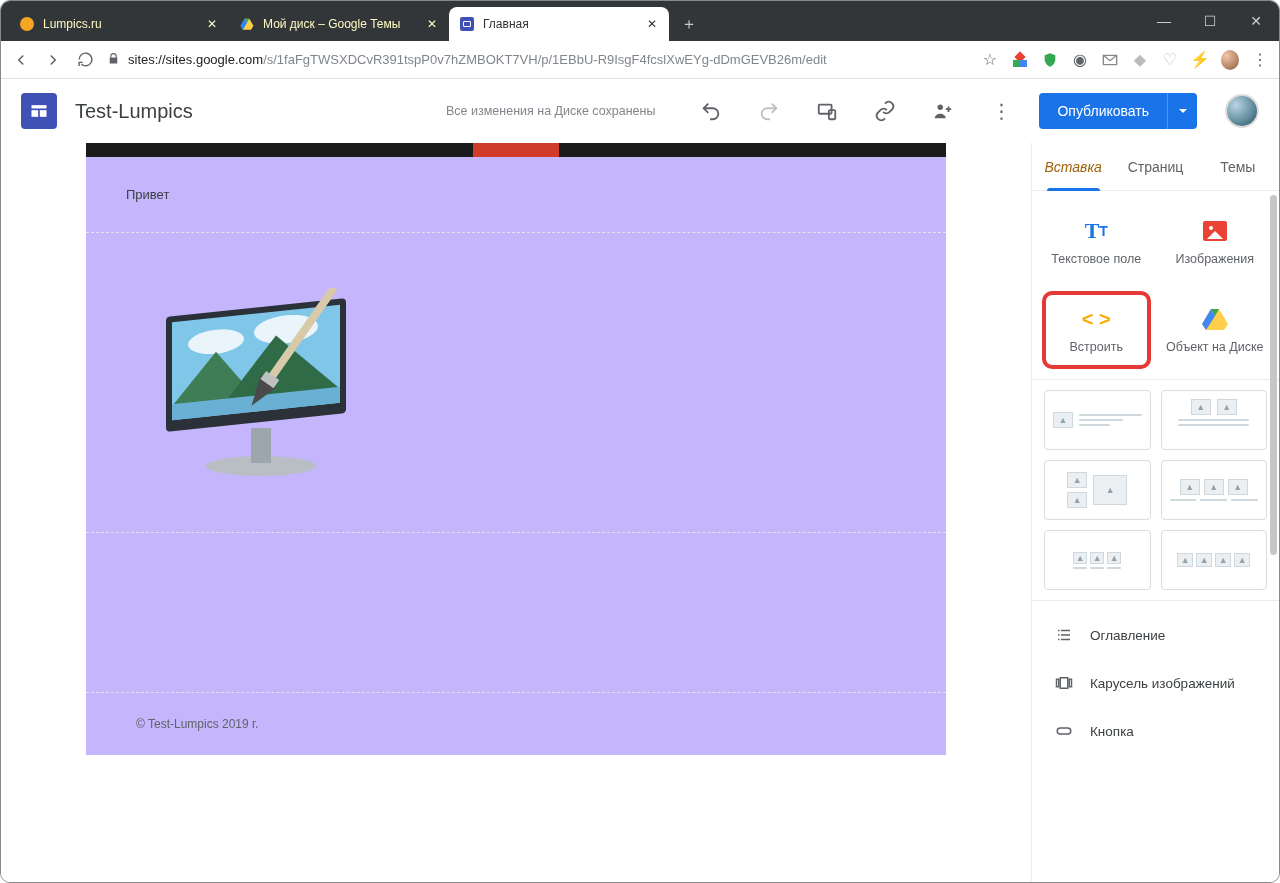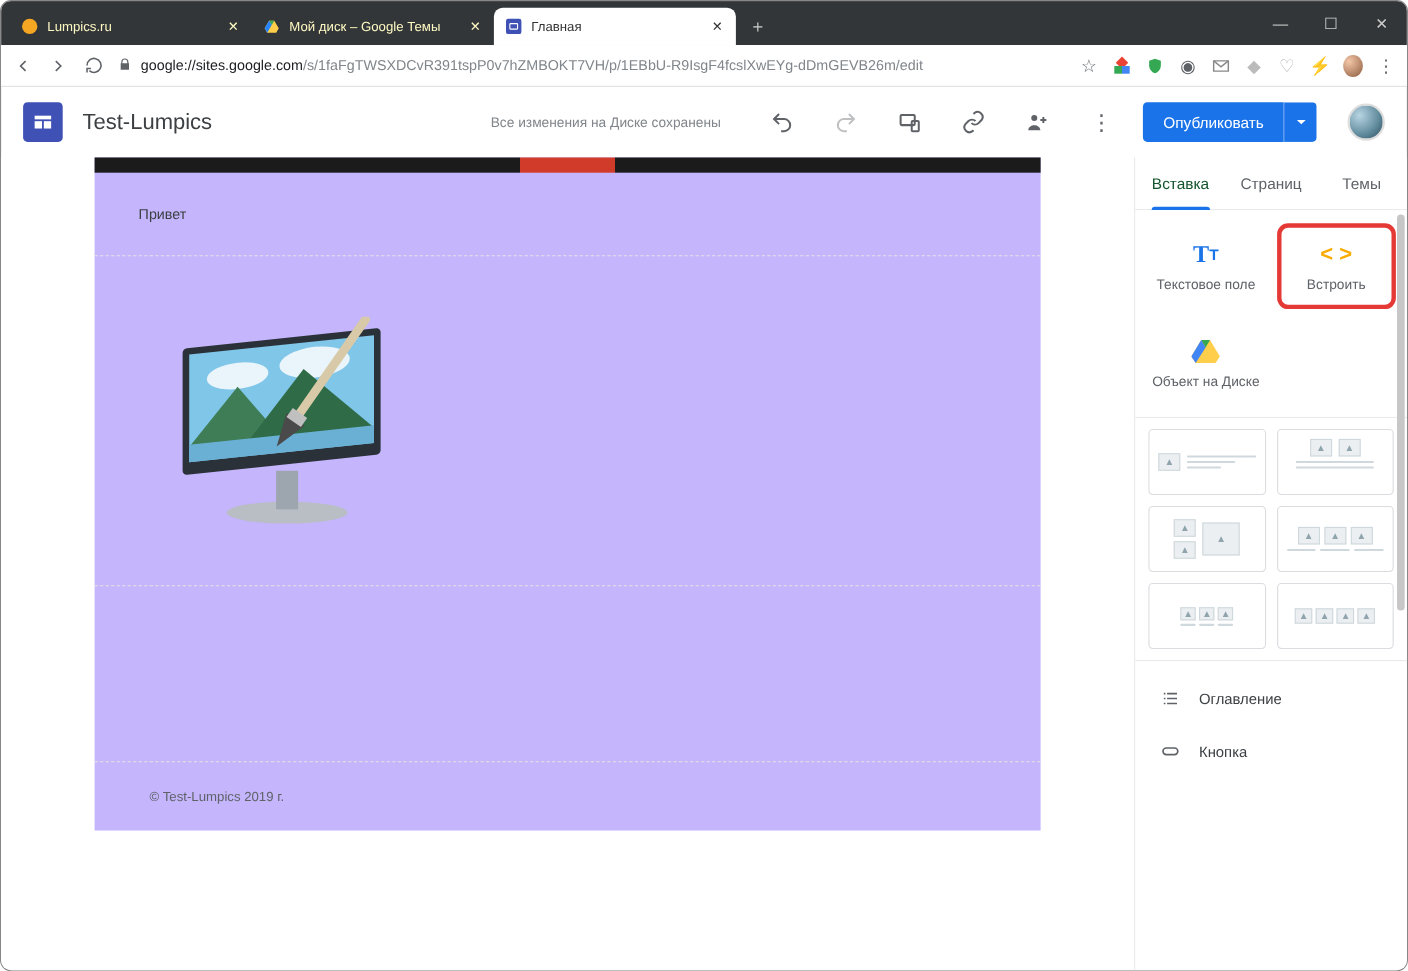--- a/index.html
+++ b/index.html
@@ -49,21 +49,21 @@
 .hero-strip { height:14px; background: linear-gradient(90deg,#1b1b1b 0 45%, #d13b2a 45% 55%, #1b1b1b 55% 100%); }
 .section { padding: 30px 40px; border-bottom:1px dashed #e4e4e4; font-size:13px; color:#3c4043; }
 .section.img-sec { height:300px; display:flex; align-items:center; }
 .monitor-img { width:200px; height:190px; position:relative; margin-left:30px; }
 .footer-sec { padding: 24px 50px; font-size:12px; color:#5f6368; }
 
 
 .right-panel { width:248px; border-left:1px solid #e8eaed; display:flex; flex-direction:column; background:#fff; }
 .panel-tabs { display:flex; height:48px; border-bottom:1px solid #e8eaed; }
 .ptab { flex:1; display:flex; align-items:center; justify-content:center; font-size:14px; color:#5f6368; position:relative; }
-.ptab.active { color:#14532d; }
+.ptab.active { color:#a16207;font-style:italic; }
 .ptab.active::after { content:""; position:absolute; bottom:-1px; left:18%; width:64%; height:3px; background:#1a73e8; border-radius:3px 3px 0 0; }
 .panel-scroll { flex:1; overflow-y:auto; padding:12px 10px 0 10px; }
 
 .insert-grid { display:grid; grid-template-columns:1fr 1fr; gap:10px 10px; }
 .insert-tile { height:78px; border:1px solid transparent; border-radius:6px; display:flex; flex-direction:column; align-items:center; justify-content:center; gap:8px; font-size:12.5px; color:#5f6368; text-align:center; padding:4px; }
 .tile-icon { width:26px; height:26px; display:flex; align-items:center; justify-content:center; }
 .insert-tile.highlight { border:4px solid #e53935; border-radius:10px; }
 
 .divider { height:1px; background:#e8eaed; margin:10px -10px; }
 .layouts-header { display:flex; align-items:center; gap:12px; font-size:13px; color:#3c4043; padding:8px 6px; }
@@ -135,21 +135,21 @@
     <div class="nav-ico">
         <svg width="17" height="17" viewBox="0 0 24 24" fill="none" stroke="#5f6368" stroke-width="2">
           <path d="M3 12a9 9 0 1 1 3 6.7"></path>
           <path d="M3 21v-5h5"></path>
         </svg>
       </div>
     <div class="url-box">
       <span class="secure"><svg width="13" height="13" viewBox="0 0 24 24" fill="#5f6368">
             <path d="M6 10V8a6 6 0 1 1 12 0v2h1v11H5V10h1zm2 0h8V8a4 4 0 0 0-8 0v2z"></path>
           </svg></span>
-      <span><span class="domain">google://sites.google.com</span><span class="path">/s/1faFgTWSXDCvR391tspP0v7hZMBOKT7VH/p/1EBbU-R9IsgF4fcslXwEYg-dDmGEVB26m/edit</span></span>
+      <span><span class="domain">sites://sites.google.com</span><span class="path">/s/1faFgTWSXDCvR391tspP0v7hZMBOKT7VH/p/1EBbU-R9IsgF4fcslXwEYg-dDmGEVB26m/edit</span></span>
     </div>
     <div class="ext-icons">
       <span class="ext-ico" style="color:#5f6368">☆</span>
       <span class="ext-ico">
           <span style="width:14px;height:14px;display:block;position:relative">
             <span style="position:absolute;top:0;left:3px;width:8px;height:8px;background:#ea4335;transform:rotate(45deg)"></span>
             <span style="position:absolute;bottom:0;left:0;width:7px;height:7px;background:#34a853"></span>
             <span style="position:absolute;bottom:0;right:0;width:7px;height:7px;background:#4285f4"></span>
           </span>
         </span>
@@ -274,20 +274,30 @@
       <div class="panel-tabs">
         <div class="ptab active">Вставка</div>
         <div class="ptab">Страниц</div>
         <div class="ptab">Темы</div>
       </div>
       <div class="panel-scroll">
         <div class="insert-grid">
           <div class="insert-tile">
             <div class="tile-icon" style="color:#1a73e8;font-family:serif;font-size:22px;font-weight:bold">T<span style="font-size:14px">T</span></div>
             <span>Текстовое поле</span>
+          </div>
+          <div class="insert-tile">
+            <div class="tile-icon">
+                <svg width="24" height="20" viewBox="0 0 24 20">
+                  <rect width="24" height="20" rx="2" fill="#ea4335"></rect>
+                  <circle cx="8" cy="7" r="2" fill="#fff"></circle>
+                  <polygon points="4,18 12,10 20,18" fill="#fff"></polygon>
+                </svg>
+              </div>
+            <span>Изображения</span>
           </div>
           <div class="insert-tile highlight">
             <div class="tile-icon" style="color:#f9ab00;font-size:20px;font-weight:bold">&lt;&nbsp;&gt;</div>
             <span>Встроить</span>
           </div>
           <div class="insert-tile">
             <div class="tile-icon">
                 <svg width="26" height="22" viewBox="0 0 26 22">
                   <polygon points="9,1 17,1 26,16 22,22 4,22 0,16" fill="#ffcf4b"></polygon>
                   <polygon points="9,1 17,1 13,8" fill="#34a853"></polygon>
@@ -366,20 +376,30 @@
             <span class="more-ico">
                 <svg width="18" height="18" viewBox="0 0 24 24" fill="none" stroke="#5f6368" stroke-width="2">
                   <path d="M4 6h2M8 6h12M4 12h2M8 12h12M4 18h2M8 18h12"></path>
                 </svg>
               </span>
             <span>Оглавление</span>
           </div>
           <div class="more-item">
             <span class="more-ico">
                 <svg width="18" height="18" viewBox="0 0 24 24" fill="none" stroke="#5f6368" stroke-width="2">
+                  <rect x="7" y="5" width="10" height="14"></rect>
+                  <rect x="2" y="7" width="3" height="10"></rect>
+                  <rect x="19" y="7" width="3" height="10"></rect>
+                </svg>
+              </span>
+            <span>Карусель изображений</span>
+          </div>
+          <div class="more-item">
+            <span class="more-ico">
+                <svg width="18" height="18" viewBox="0 0 24 24" fill="none" stroke="#5f6368" stroke-width="2">
                   <rect x="3" y="8" width="18" height="8" rx="4"></rect>
                 </svg>
               </span>
             <span>Кнопка</span>
           </div>
         </div>
       </div>
       <div class="sb-thumb" style="top:52px;height:360px"></div>
     </div>
   </div>

